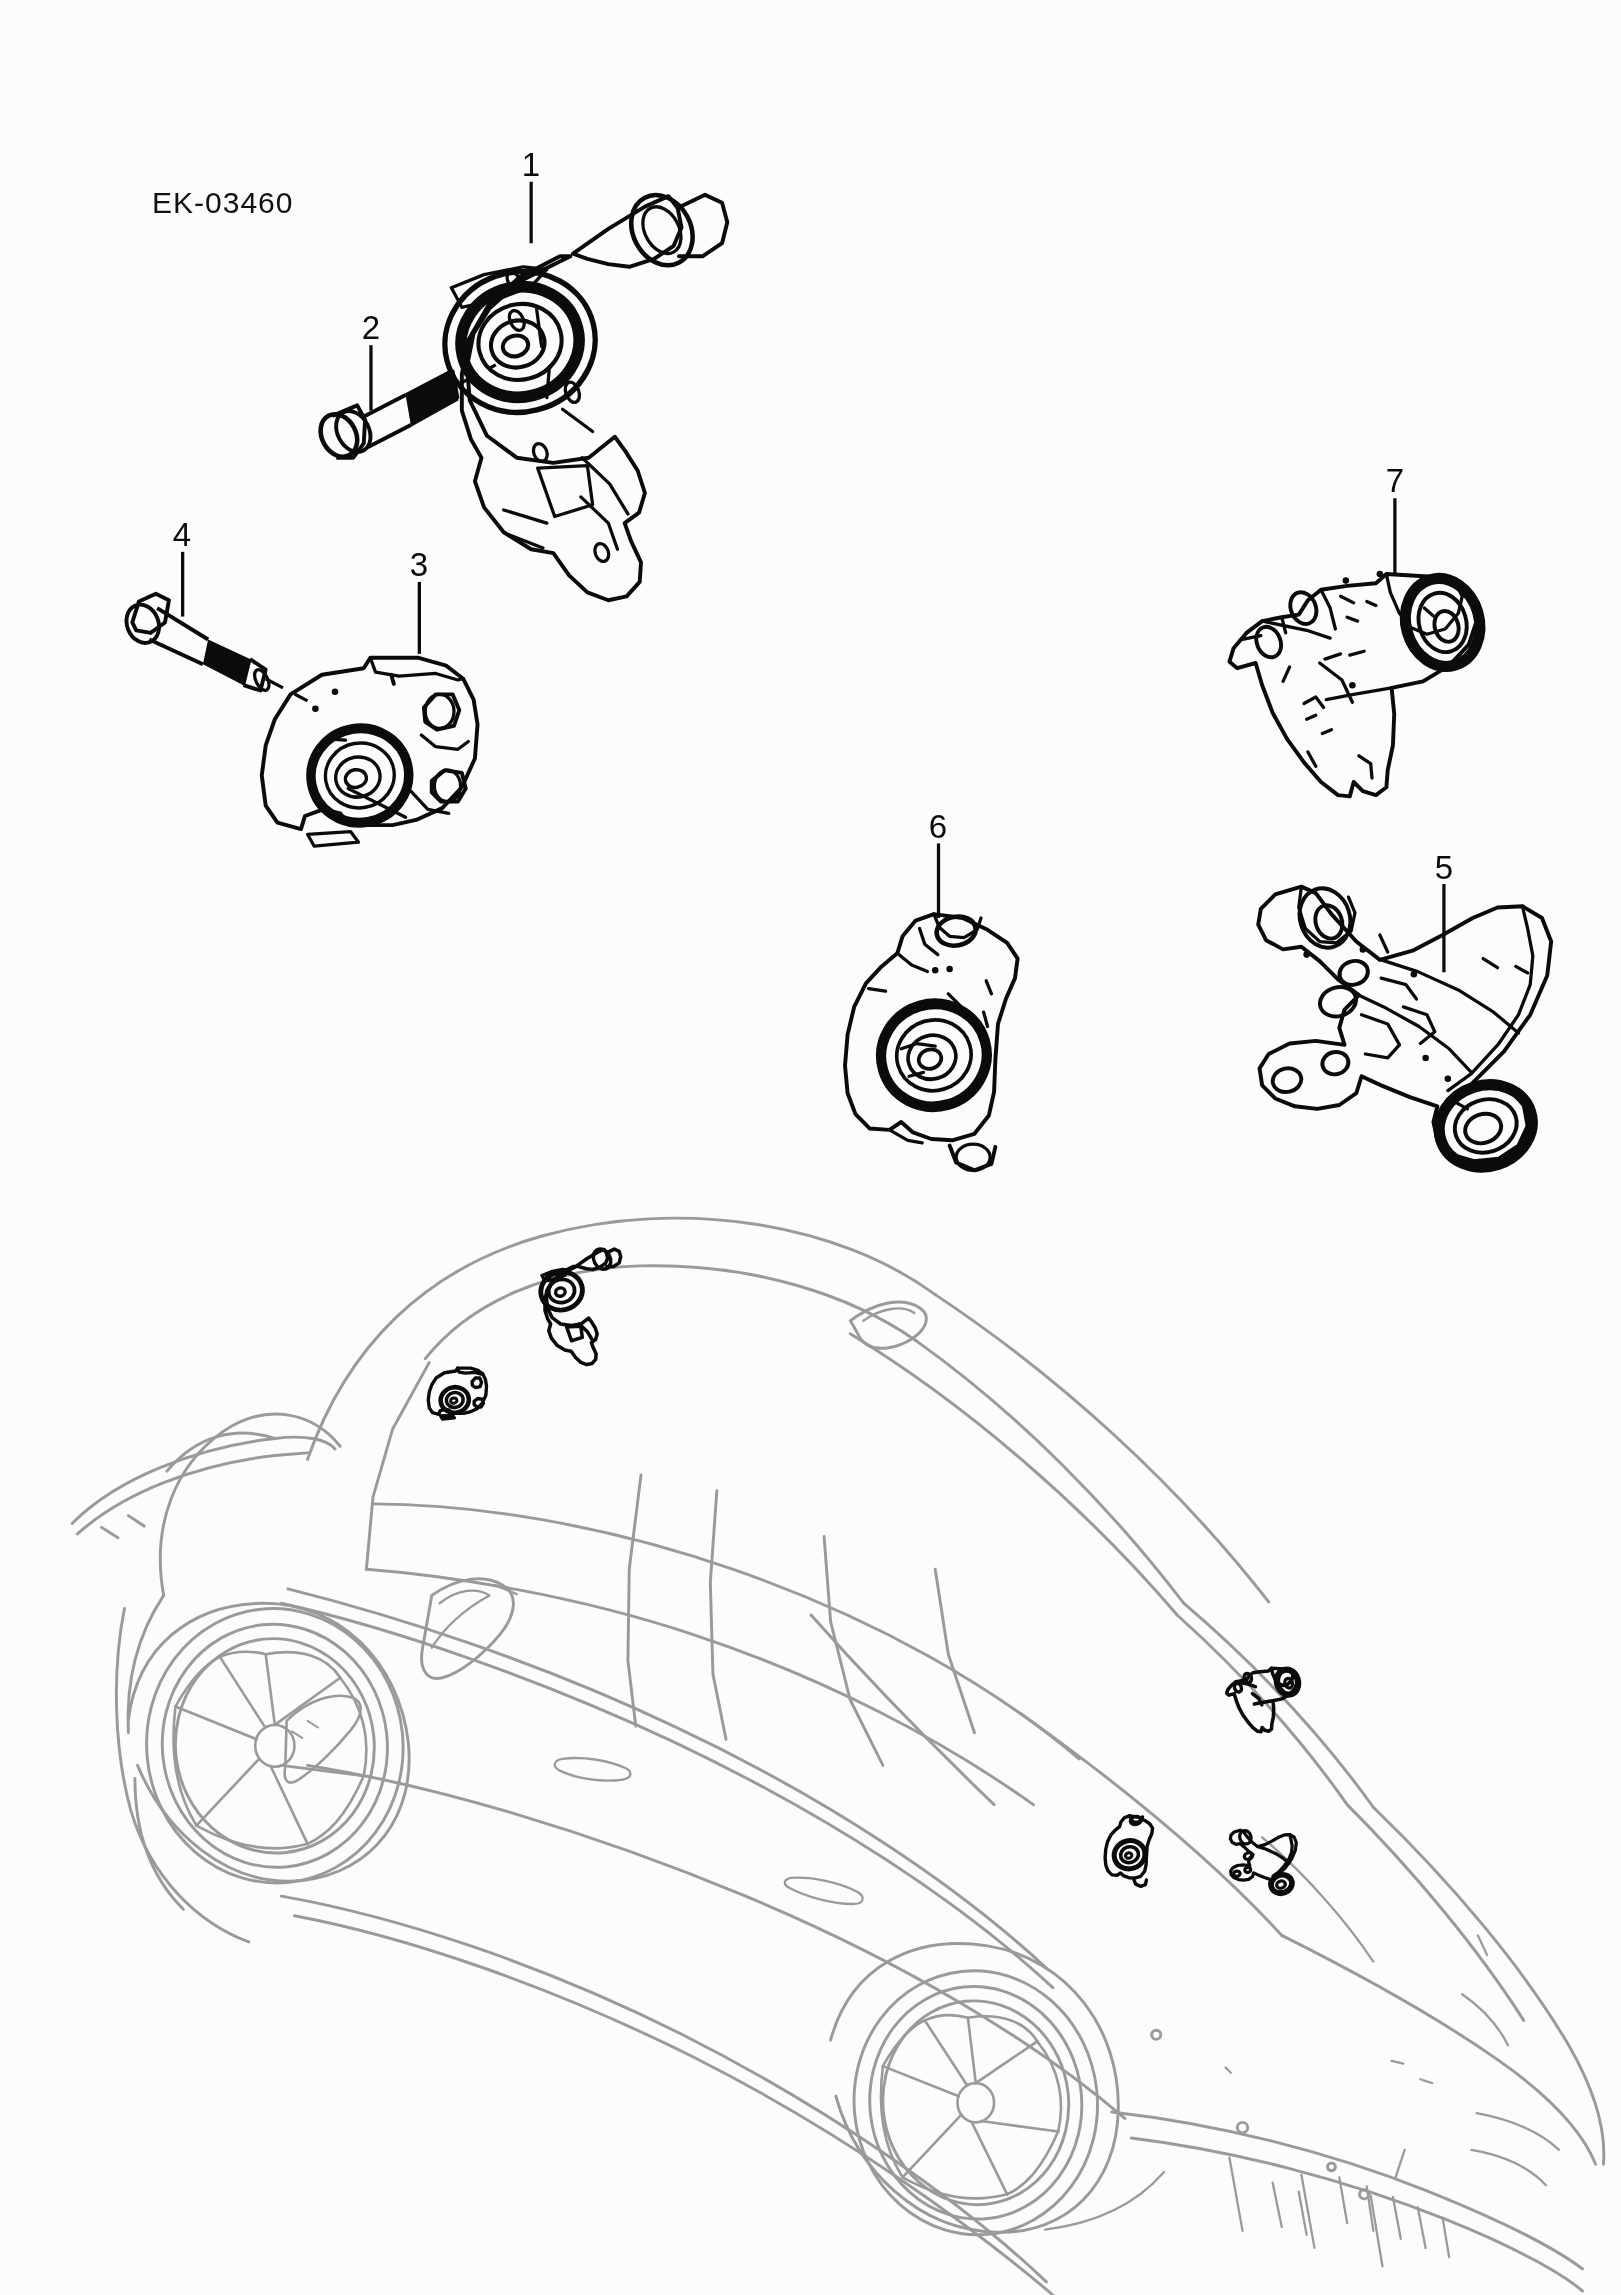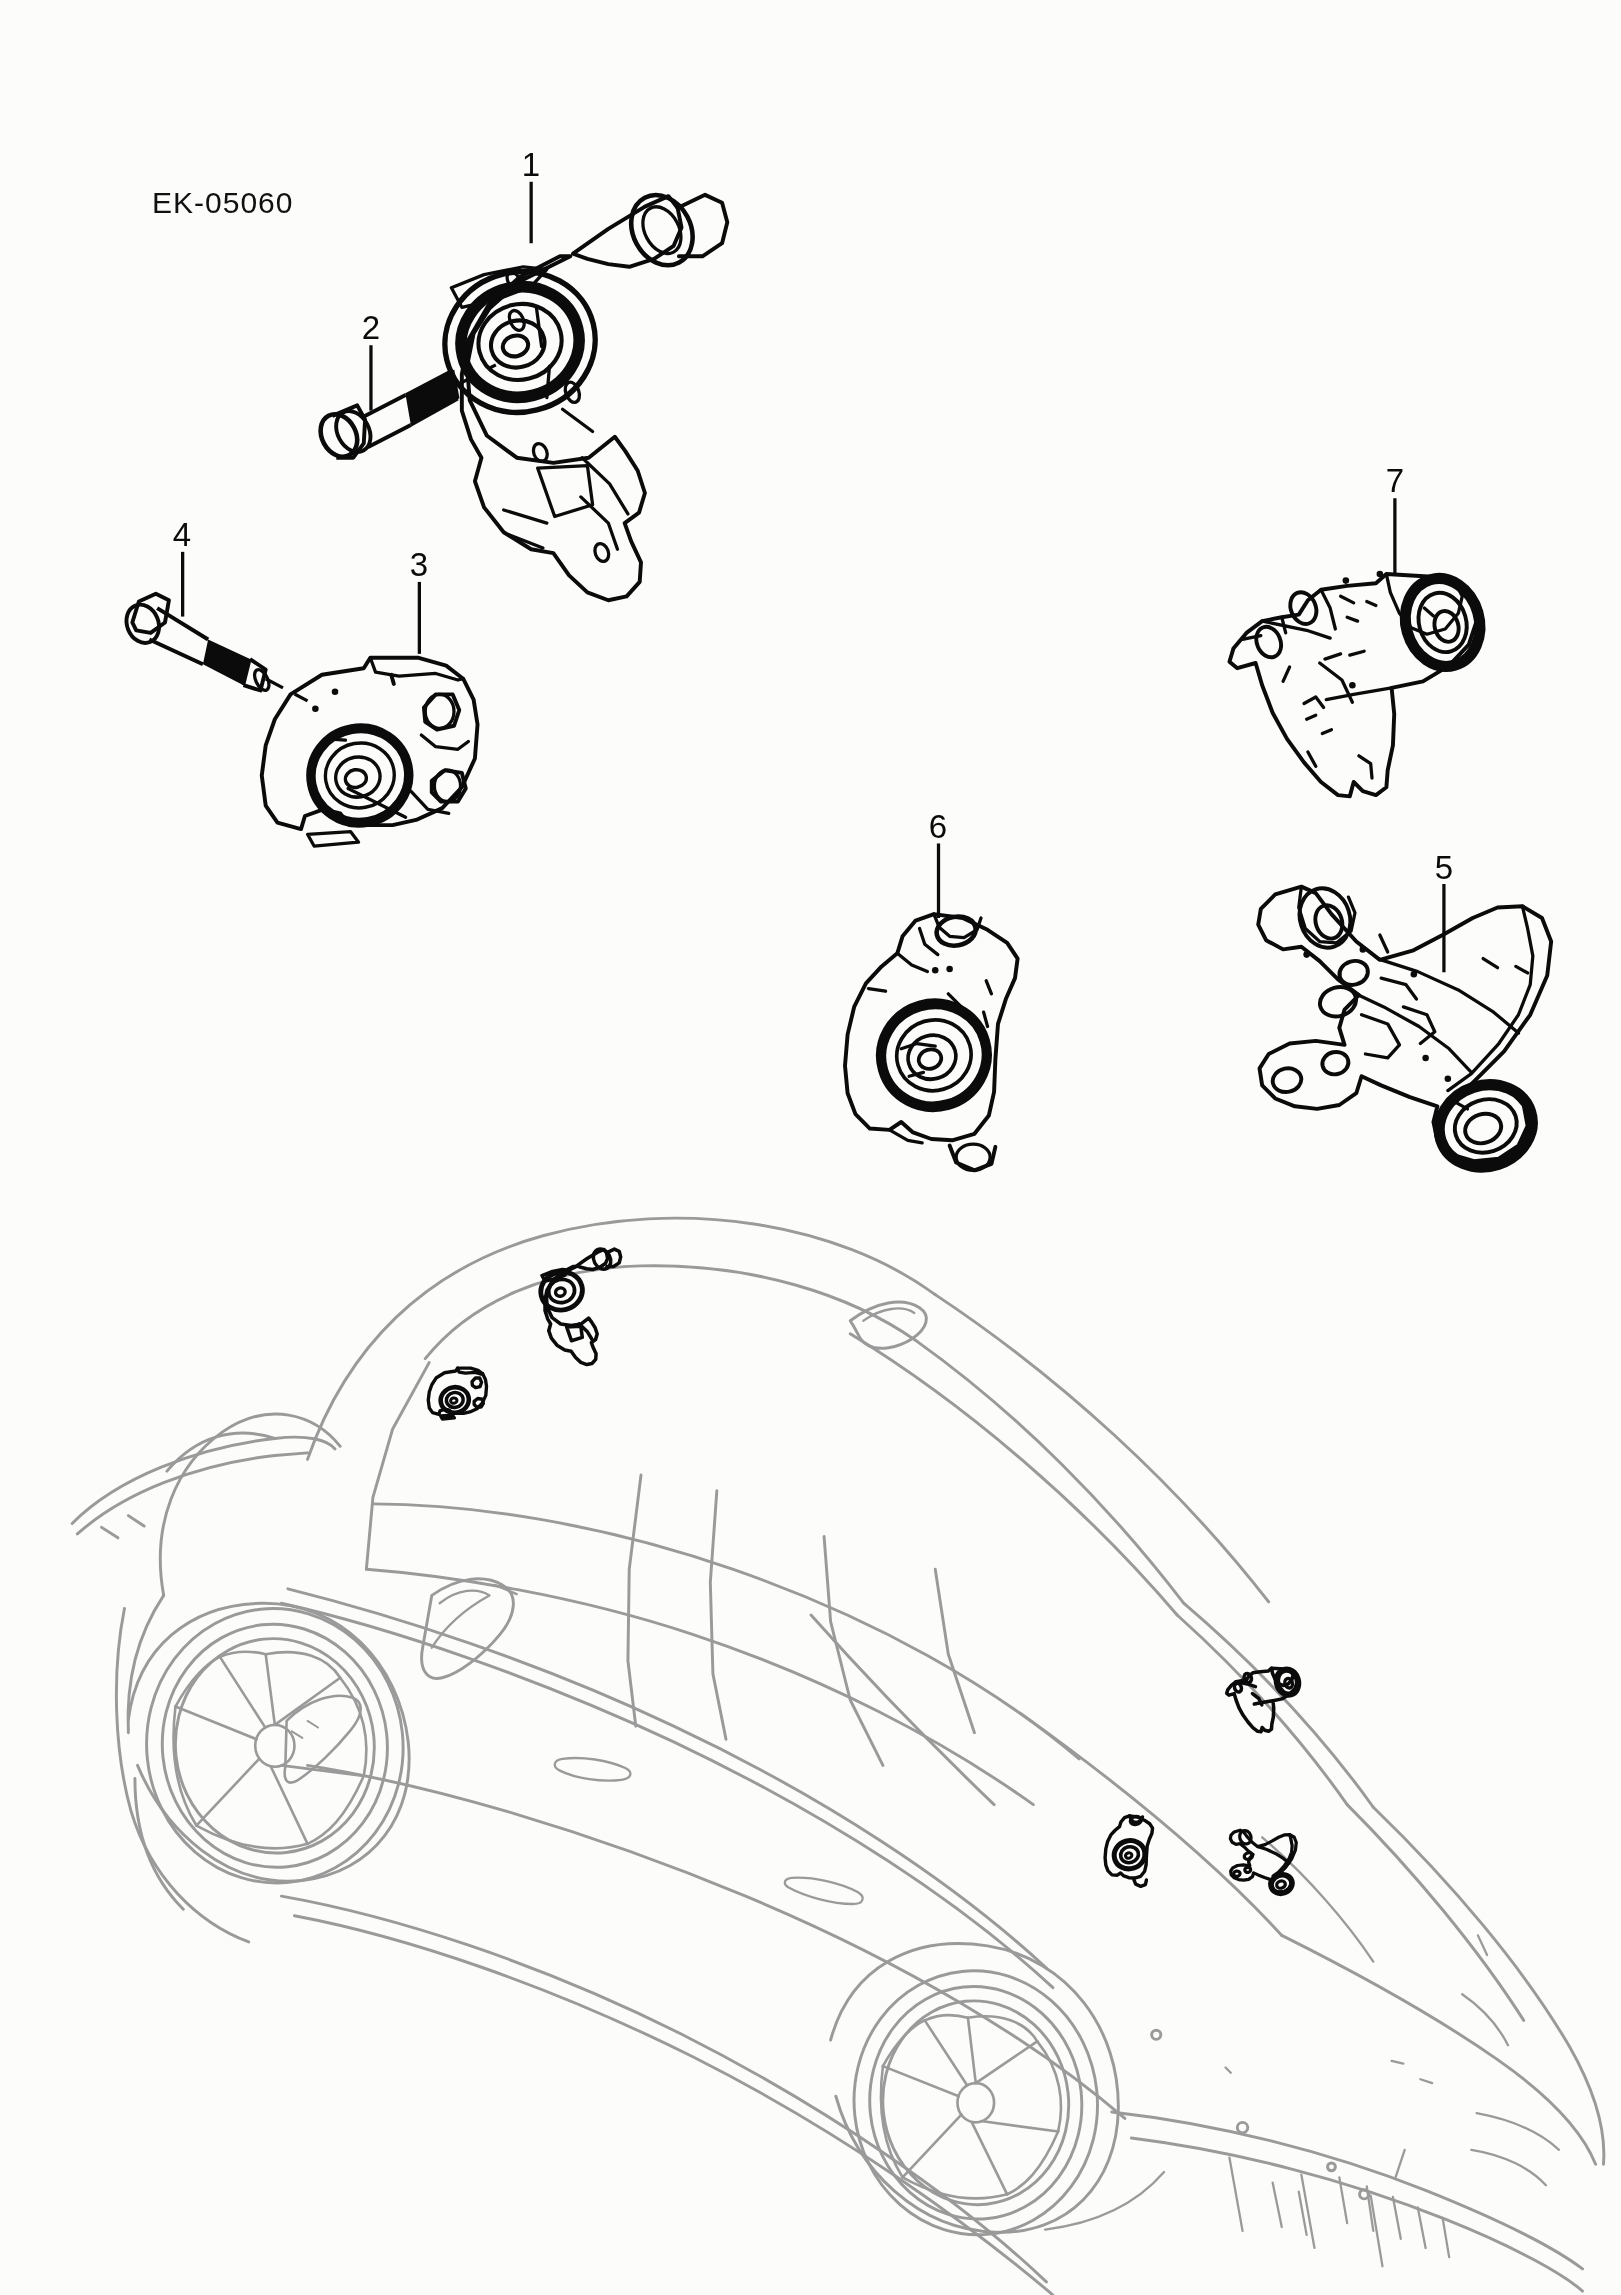--- a/index.html
+++ b/index.html
@@ -20,21 +20,21 @@
     position:absolute;font-size:33px;color:#0b0b0b;
     line-height:1;white-space:nowrap;text-align:center;
     transform:translateX(-50%);
   }
 </style>
 </head>
 <body>
 
 <div id="sheet">
 
-  <div id="diagram-code">EK-05060</div>
+  <div id="diagram-code">EK-03460</div>
 
   <svg class="dwg" viewBox="0 0 2480 3510" xmlns="http://www.w3.org/2000/svg">
 
     <defs>
       <g id="glyph-bushing">
         <ellipse cx="0" cy="0" rx="88" ry="80" fill="none" stroke="#0b0b0b" stroke-width="17"></ellipse>
         <ellipse cx="0" cy="0" rx="62" ry="55" fill="none" stroke="#0b0b0b" stroke-width="6"></ellipse>
         <ellipse cx="-4" cy="2" rx="40" ry="34" fill="none" stroke="#0b0b0b" stroke-width="6"></ellipse>
         <ellipse cx="-8" cy="4" rx="19" ry="15" fill="none" stroke="#0b0b0b" stroke-width="6"></ellipse>
       </g>

